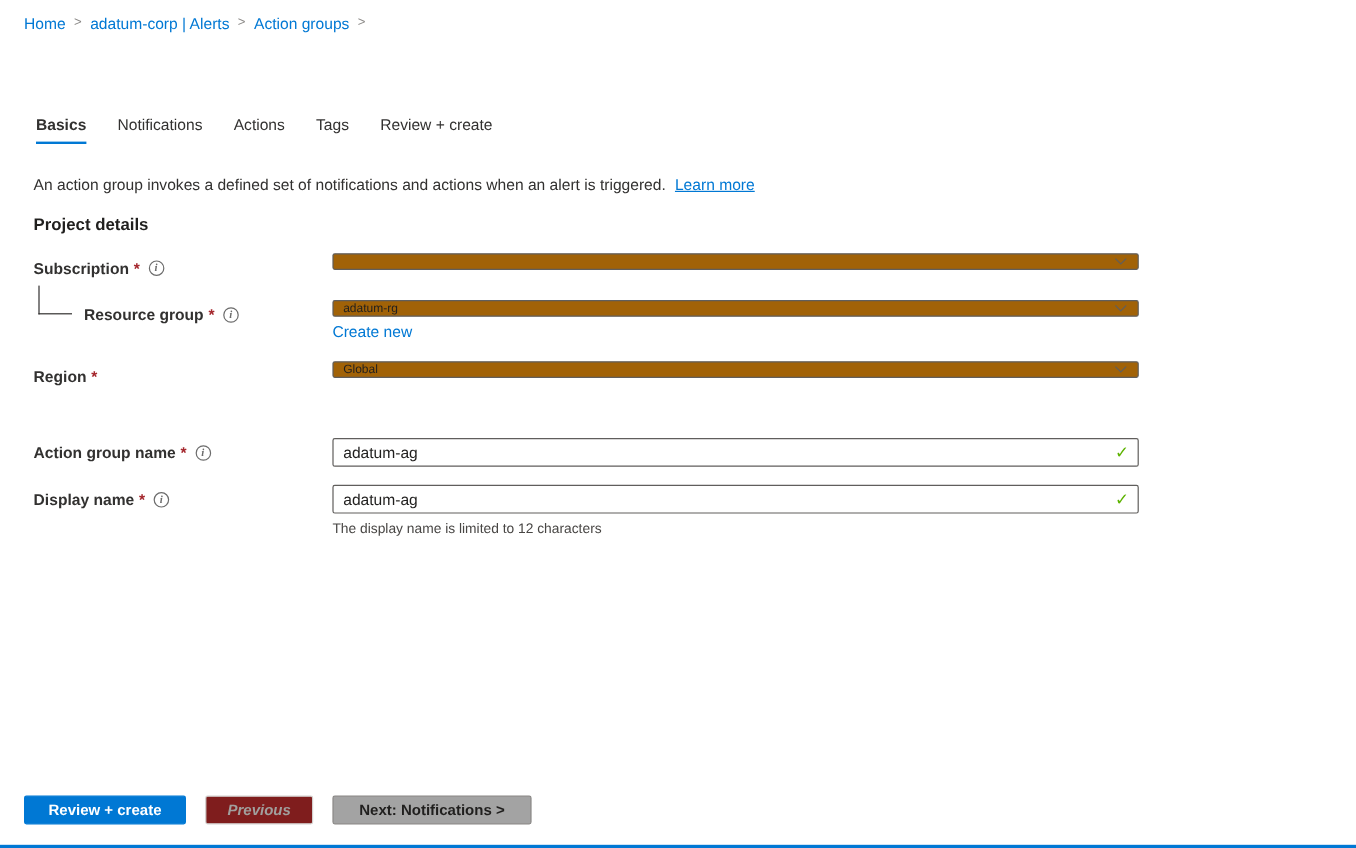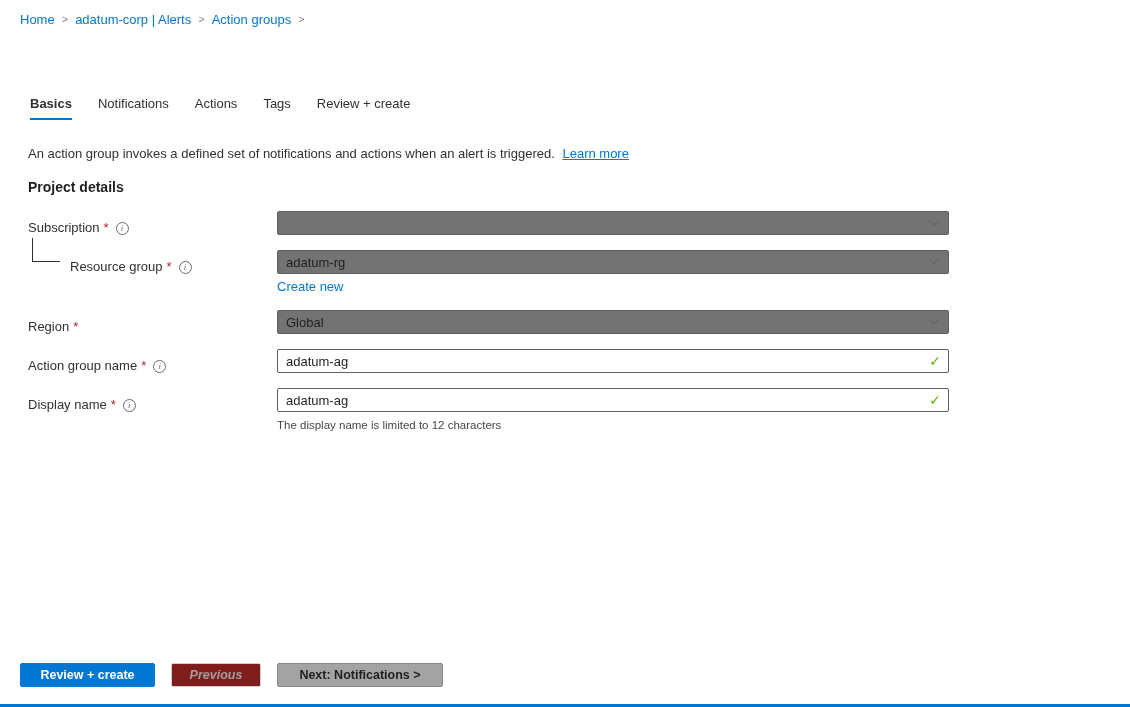--- a/index.html
+++ b/index.html
@@ -32,36 +32,36 @@
 
   .content { margin-left: 8px; }
   .intro { margin-top: 26px; font-size: 13px; line-height: 16px; }
   .intro .learn-more { color: #0078d4; text-decoration: underline; cursor: pointer; margin-left: 4px; }
 
   .section-heading { margin-top: 17px; font-size: 14px; font-weight: 700; color: #201f1e; line-height: 16px; }
   .section-desc { margin-top: 10px; font-size: 13px; line-height: 16px; }
 
   
   .form { margin-top: 16px; }
-  .form.second { margin-top: 15px; }
+  .form.second { margin-top: 40px; }
   .form-row { display: flex; margin-bottom: 15px; }
-  .label-col { width: 249px; font-size: 13px; display: flex; align-items: flex-end; height: 24px; position: relative; flex-shrink: 0; }
+  .label-col { width: 249px; font-size: 13px; display: flex; align-items: center; height: 24px; position: relative; flex-shrink: 0; font-weight: bold; }
   .label-col.indent { padding-left: 42px; }
   .connector { position: absolute; left: 4px; top: -12px; width: 28px; height: 24px; border-left: 1px solid #323130; border-bottom: 1px solid #323130; }
   .req { color: #a4262c; margin-left: 4px; }
   .info-icon {
     width: 13px; height: 13px; margin-left: 7px; border: 1px solid #6b6b6b; border-radius: 50%;
     color: #6b6b6b; font-size: 9px; line-height: 11px; text-align: center;
     font-family: "Liberation Serif", serif; font-style: italic; cursor: default; flex-shrink: 0;
   }
   .input-col { width: 672px; }
   .dropdown {
-    height: 24px; border: 1px solid #605e5c; border-radius: 2px; background: #737373;
+    height: 14px; border: 1px solid #605e5c; border-radius: 2px; background: #a16207;
     display: flex; align-items: center; justify-content: space-between;
-    padding: 0 8px; font-size: 13px; cursor: pointer;
+    padding: 0 8px; font-size: 10px; cursor: pointer;
   }
   .dd-value { color: #201f1e; }
   .create-new { display: inline-block; margin-top: 5px; font-size: 13px; color: #0078d4; text-decoration: none; cursor: pointer; }
   .input-wrap { position: relative; width: 100%; }
   .text-field {
     width: 100%; height: 24px; border: 1px solid #605e5c; border-radius: 2px;
     padding: 0 26px 0 8px; font-size: 13px; font-family: inherit; color: #201f1e; background: #fff;
   }
   .check { position: absolute; right: 8px; top: 50%; transform: translateY(-50%); color: #5db300; font-size: 14px; }
   .helper { margin-top: 6px; font-size: 11.5px; color: #484644; line-height: 14px; }

